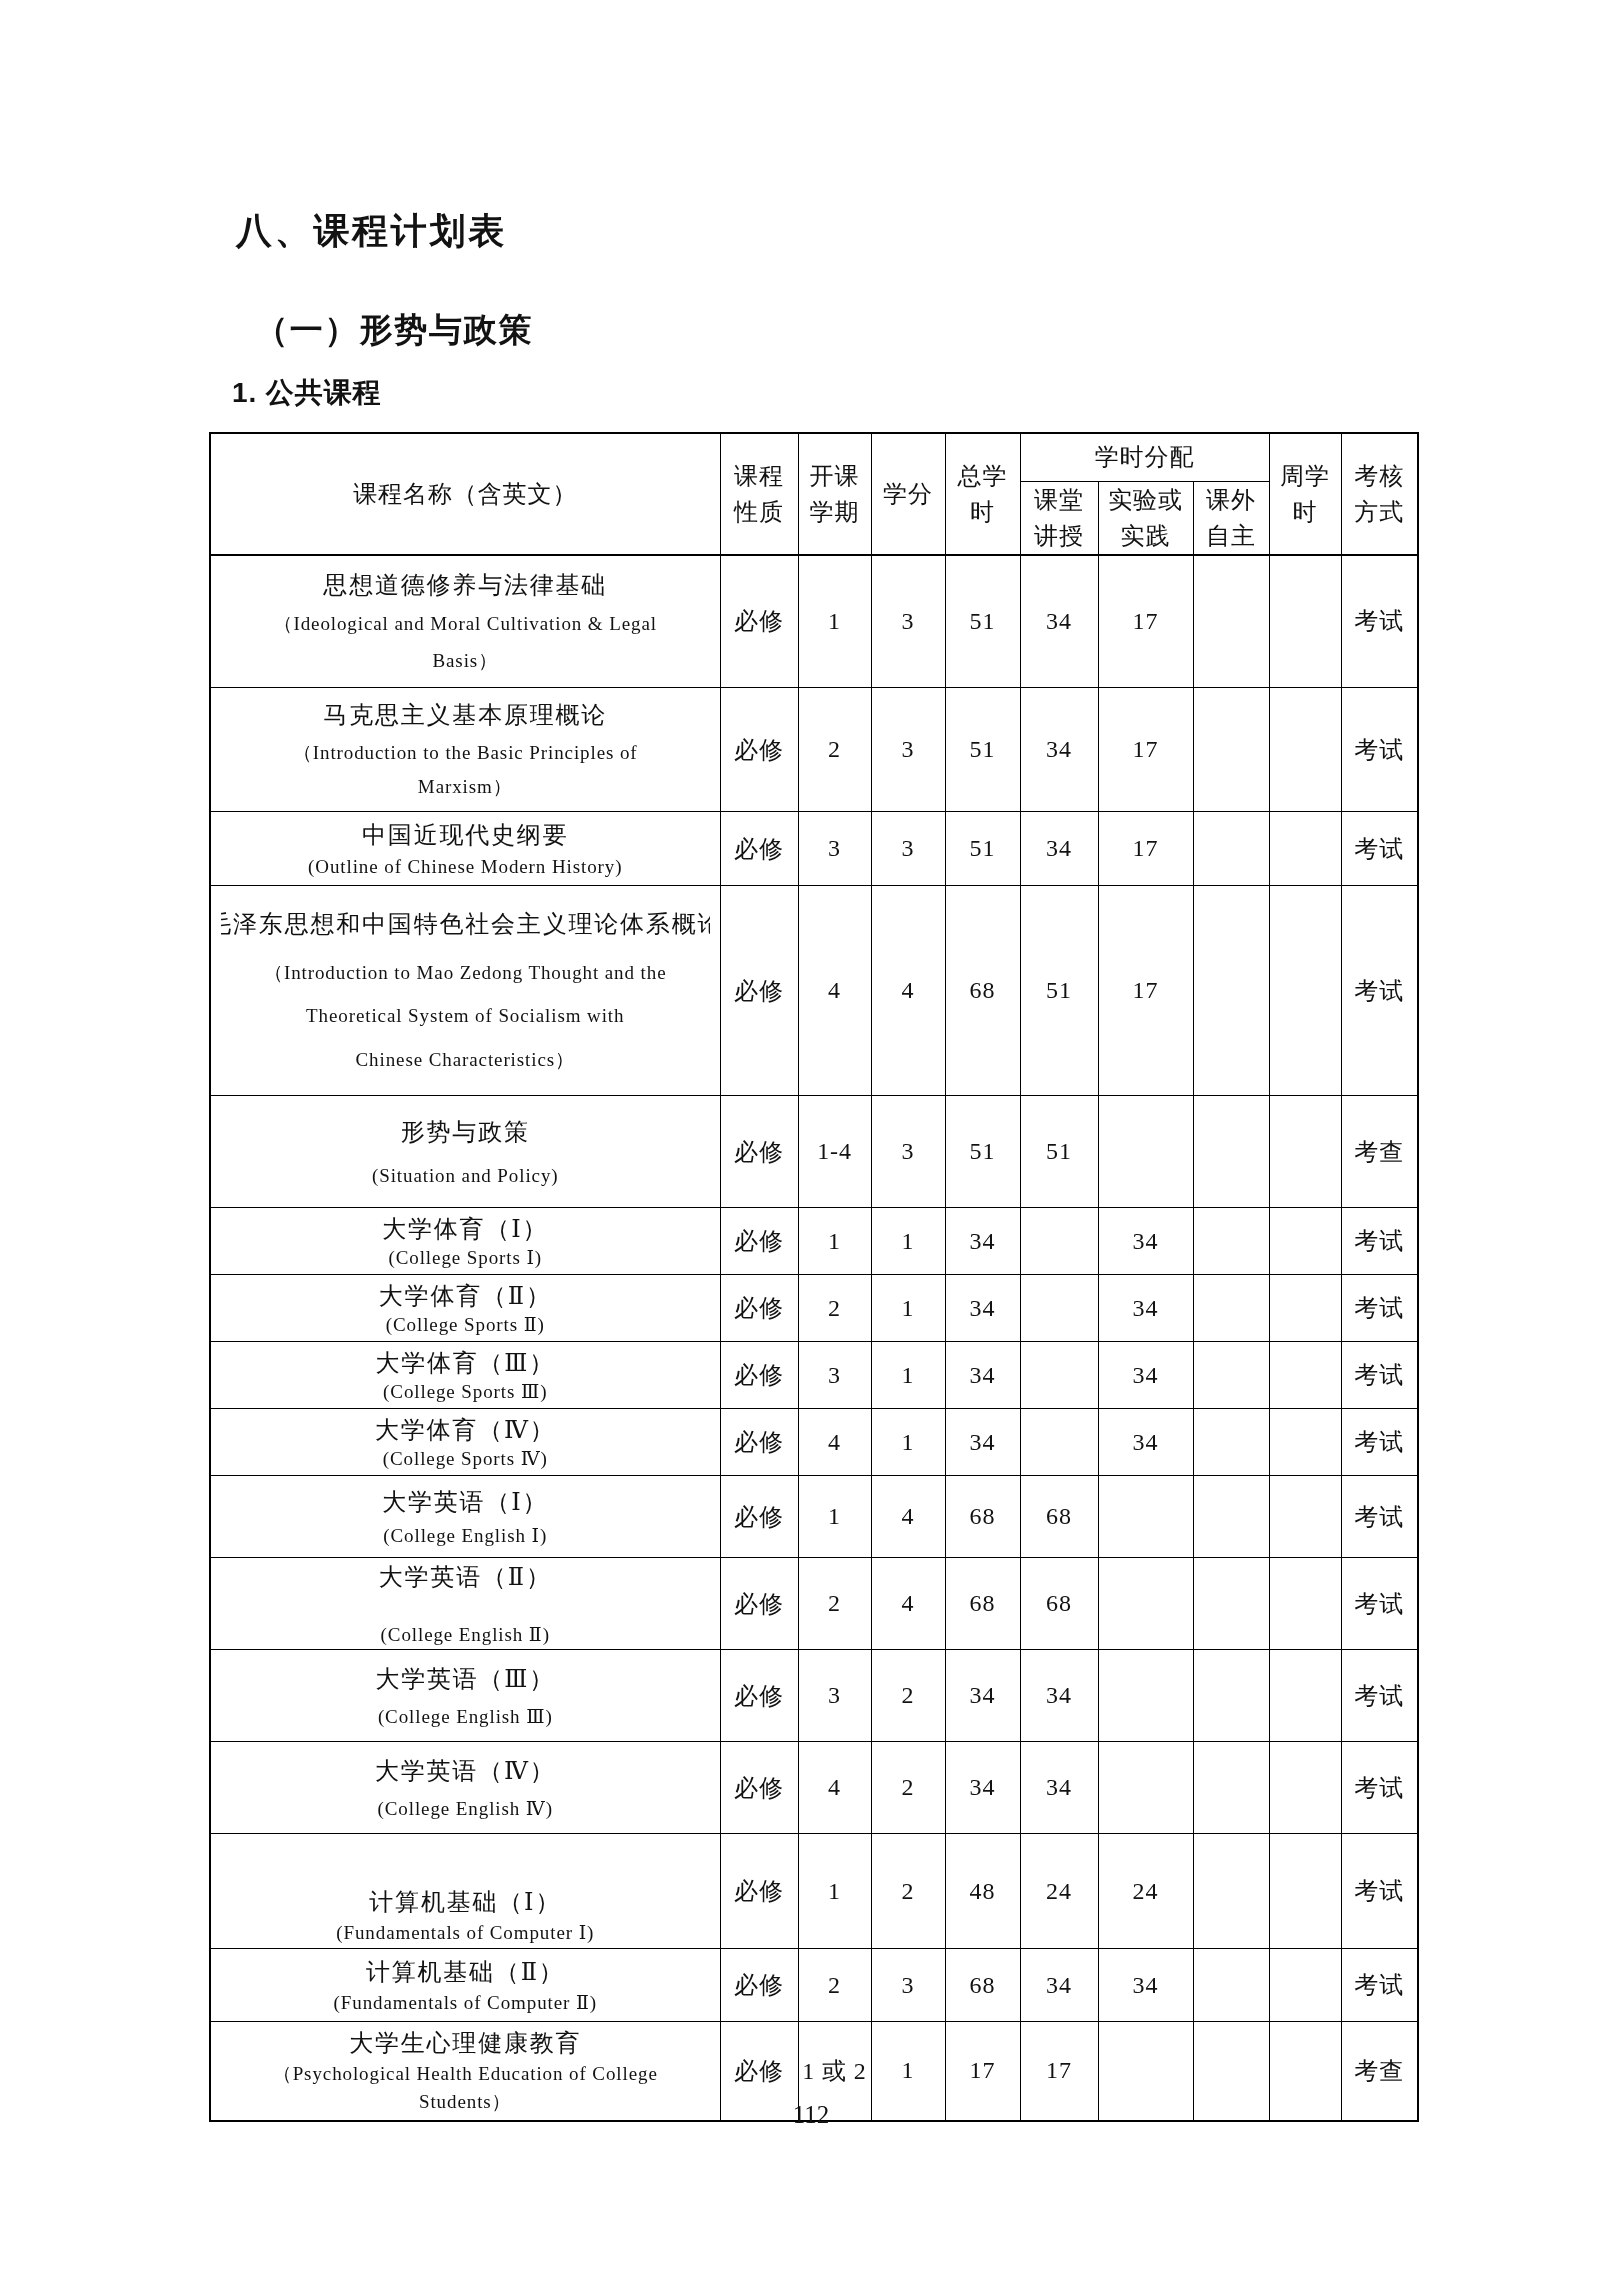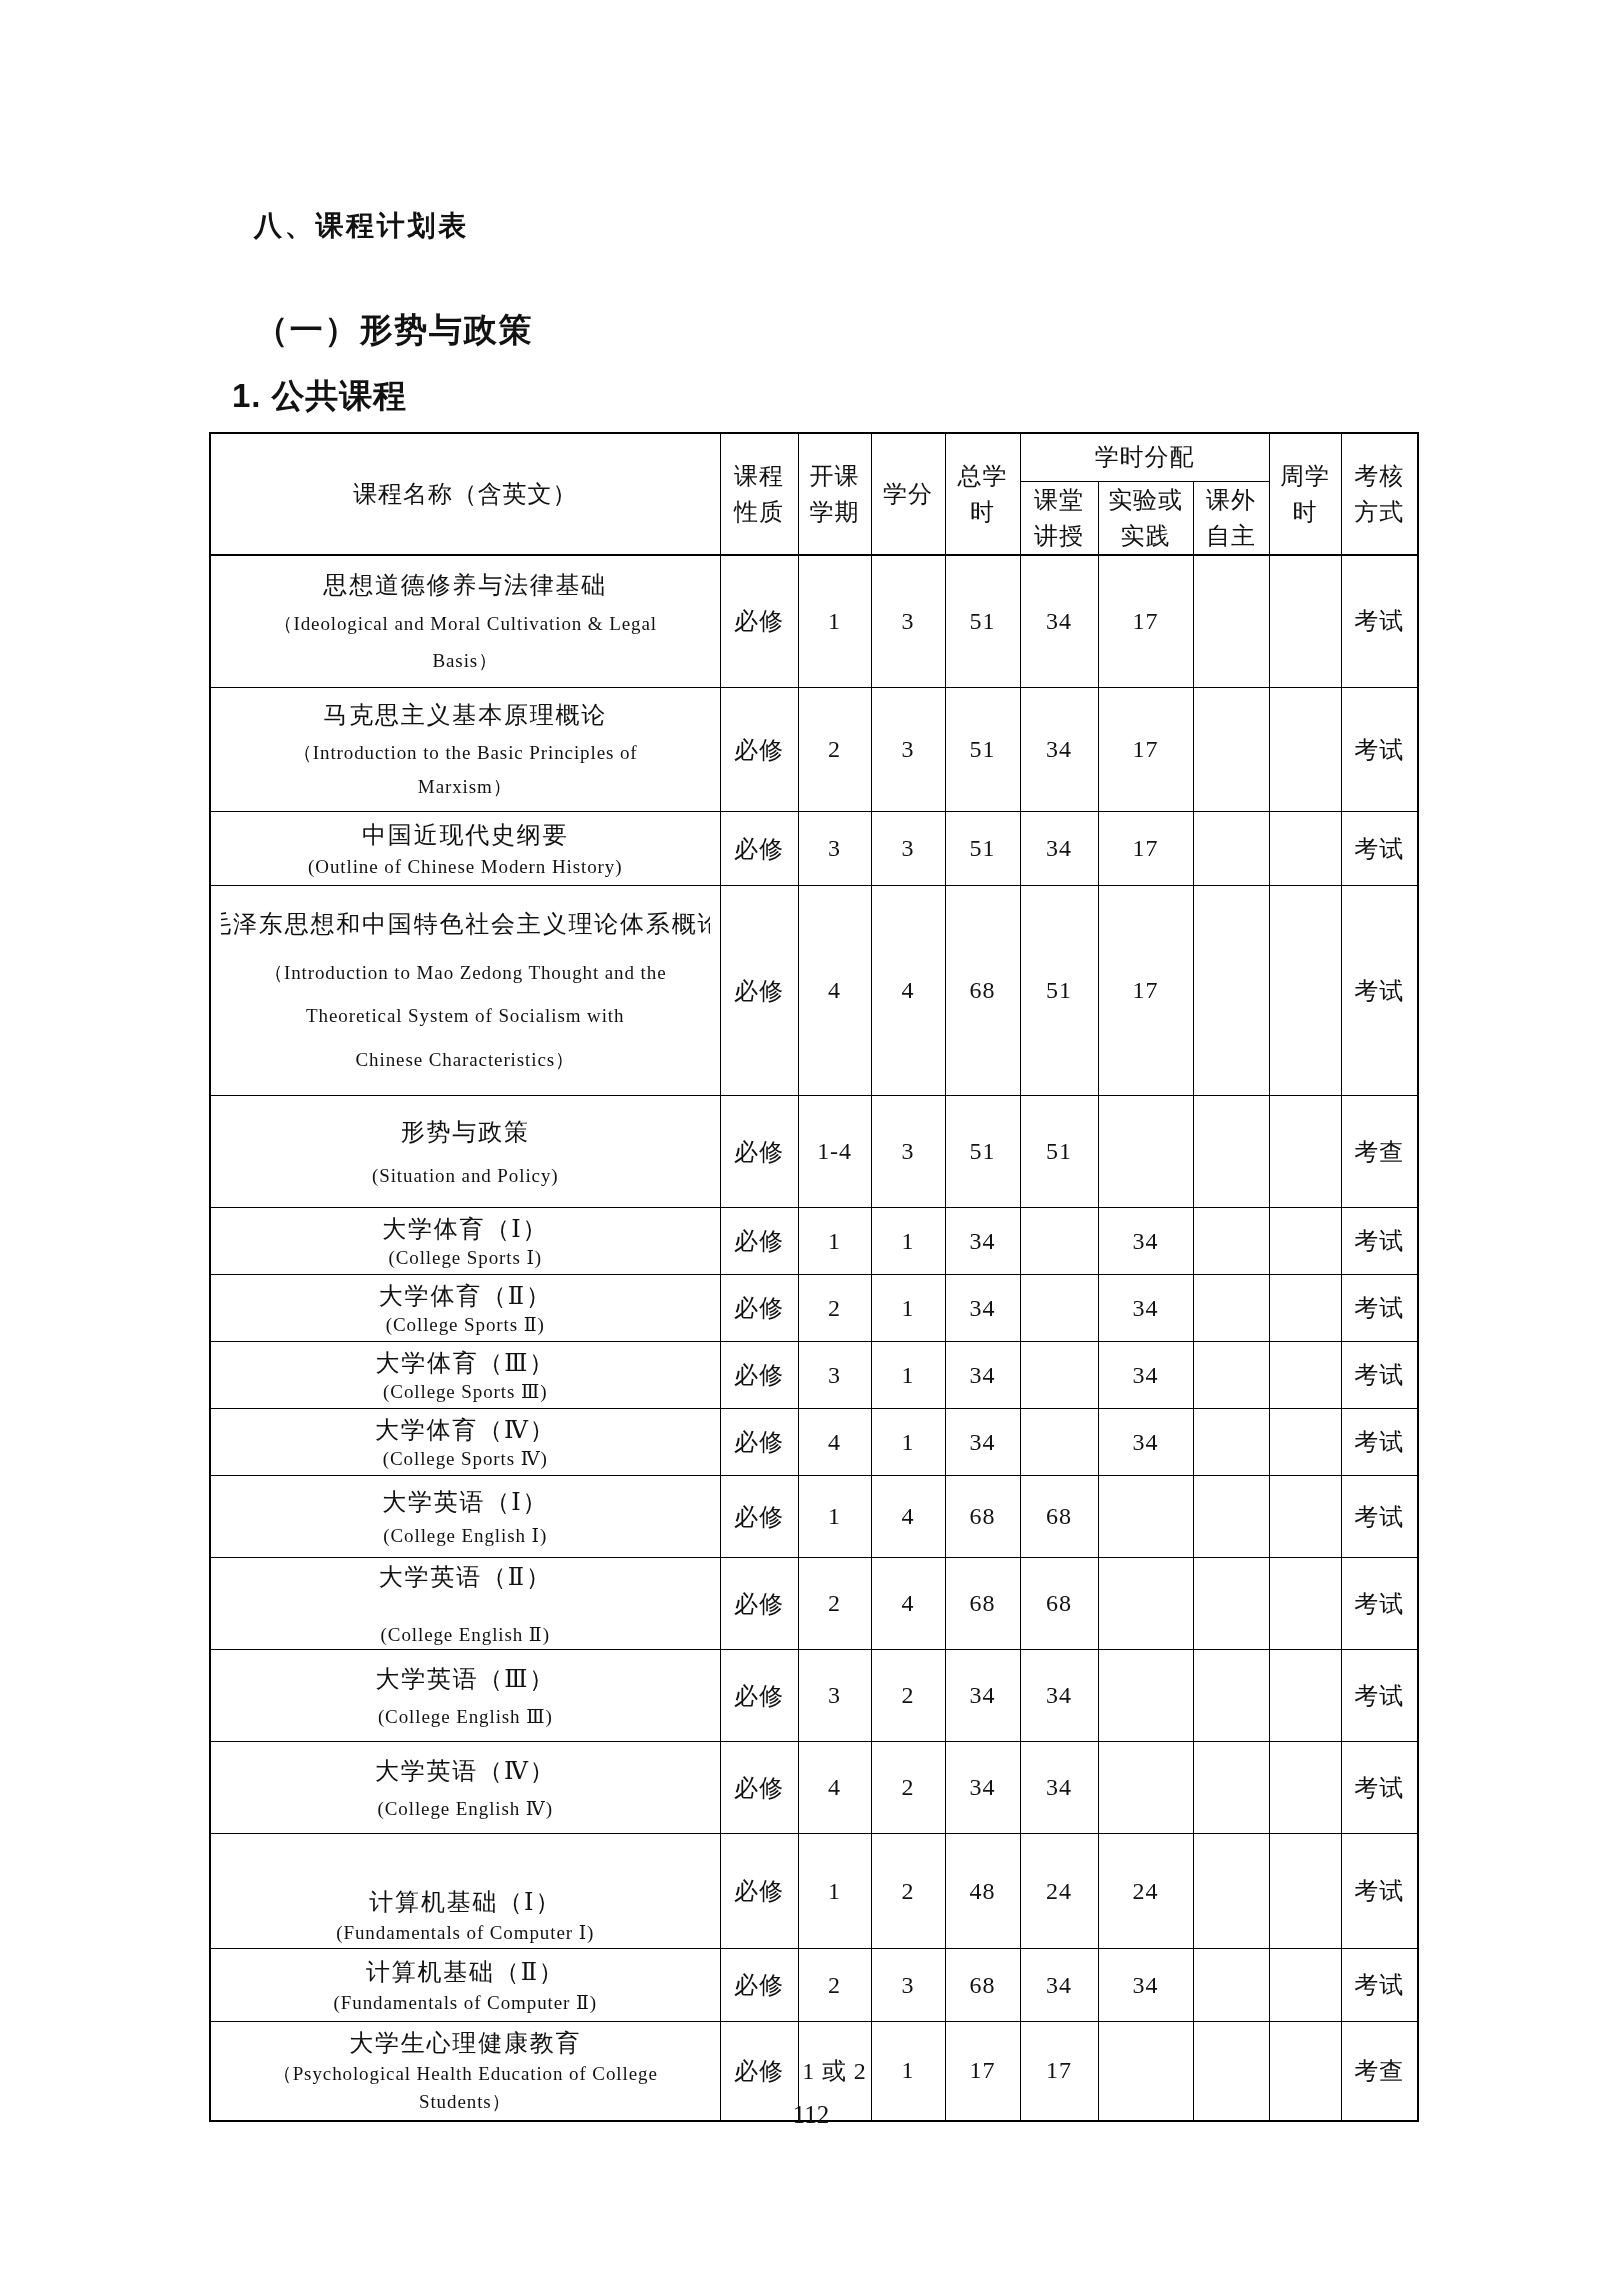--- a/index.html
+++ b/index.html
@@ -1,33 +1,33 @@
 <!DOCTYPE html>
 <html style="font-size:14px"><head>
 <meta charset="utf-8">
 <style>
   html,body { margin:0; padding:0; }
   body {
     width:1622px; height:2295px; background:#ffffff; position:relative;
     font-family:"Liberation Serif","DejaVu Serif",serif; color:#121212;
   }
   .doc-title {
-    position:absolute; left:254px; top:207px;
+    position:absolute; left:236px; top:207px;
     font-family:"Liberation Sans","DejaVu Sans",sans-serif;
-    font-weight:700; font-size:28px; letter-spacing:2.7px; white-space:nowrap;
+    font-weight:700; font-size:36px; letter-spacing:2.7px; white-space:nowrap;
   }
   .doc-subtitle {
     position:absolute; left:255px; top:308px;
     font-family:"Liberation Sans","DejaVu Sans",sans-serif;
     font-weight:700; font-size:33px; letter-spacing:1.8px; white-space:nowrap;
   }
   .doc-section {
     position:absolute; left:232px; top:374px;
     font-family:"Liberation Sans","DejaVu Sans",sans-serif;
-    font-weight:700; font-size:33px; letter-spacing:0.9px; white-space:nowrap;
+    font-weight:700; font-size:28px; letter-spacing:0.9px; white-space:nowrap;
   }
   table.course-table {
     position:absolute; left:209px; top:432px; width:1208px;
     border-collapse:collapse; table-layout:fixed;
     border:2.7px solid #000;
   }
   th, td {
     border:1.8px solid #000; padding:0; margin:0;
     text-align:center; vertical-align:middle; font-weight:normal;
     overflow:hidden;

